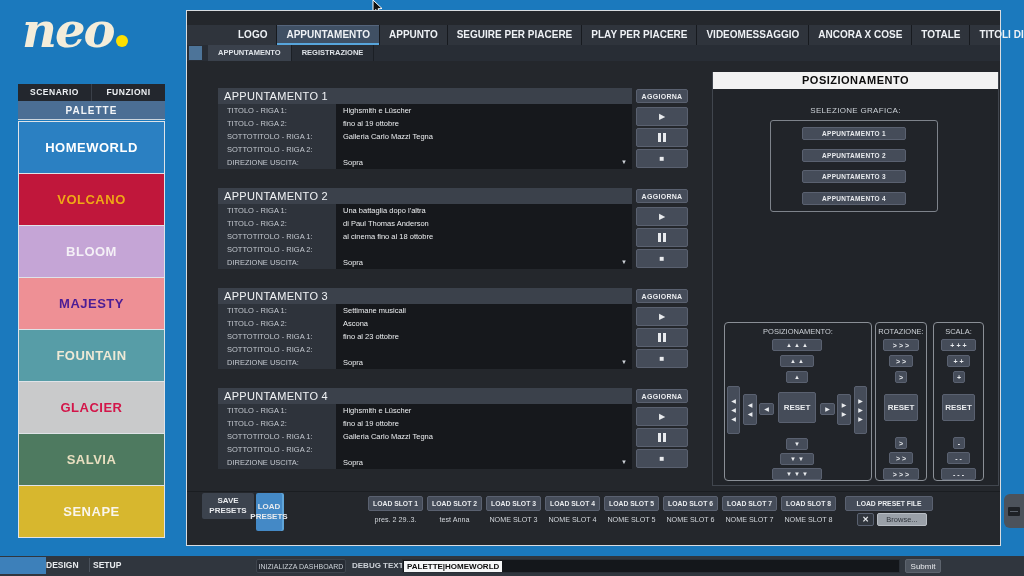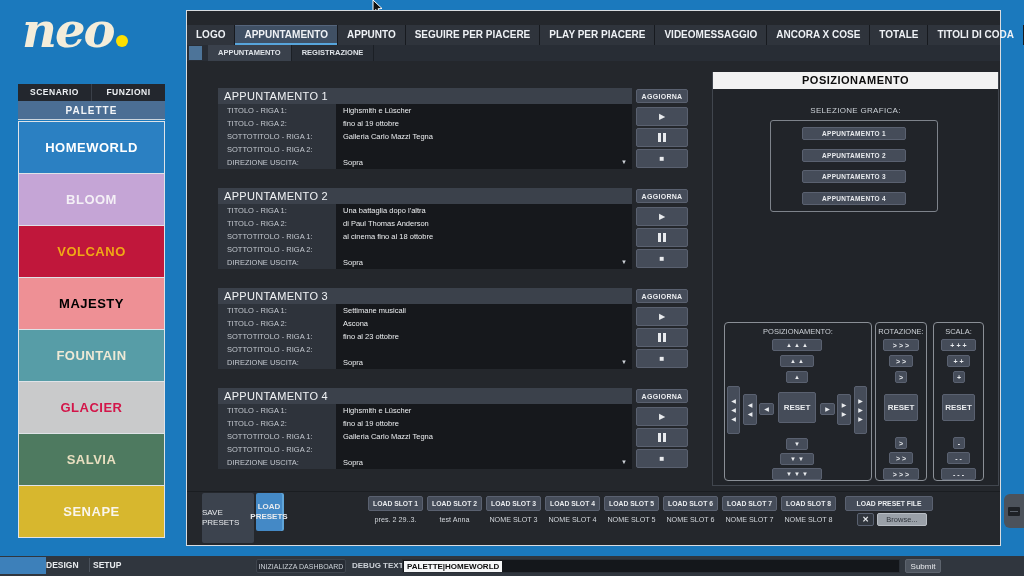--- a/index.html
+++ b/index.html
@@ -17,21 +17,21 @@
   .palette-hdr { left:18px; top:101px; width:147px; height:19px; background:#4b6e94; color:#f2f5f8;
                  font-size:10px; font-weight:bold; text-align:center; line-height:19px; letter-spacing:1px;
                  border-bottom:1px solid #cdd6de; }
   .palette { left:18px; top:121px; width:147px; border:1px solid #dfe3e8; background:#dfe3e8;
              display:flex; flex-direction:column; gap:1px; }
   .pal-btn { height:51px; display:flex; align-items:center; justify-content:center;
              font-size:13px; font-weight:bold; letter-spacing:.5px; }
 
   
   .main-panel { left:186px; top:10px; width:815px; height:536px; background:#24272c; border:1px solid #d8dce0; }
-  .tabstrip { left:187px; top:25px; width:813px; height:20px; background:#2f343c; display:flex; }
+  .tabstrip { left:187px; top:25px; width:813px; height:20px; background:#2f343c; display:flex;padding-left:42px; }
   .tab { padding:0 9px; line-height:20px; font-size:10px; font-weight:bold; color:#eef1f5;
          border-right:1px solid #171a1f; white-space:nowrap; }
   .tab.active { background:#405064; box-shadow:inset 0 -2px 0 #57a5dc, inset 0 1px 0 #55657c; }
   .subtabstrip { left:187px; top:45px; width:813px; height:16px; background:#282d35; display:flex; align-items:center; }
   .subtab-ind { width:13px; height:14px; background:#4d7499; margin:0 6px 0 2px; }
   .subtab { padding:0 10px; line-height:16px; font-size:7.5px; font-weight:bold; color:#dfe3e8;
             border-right:1px solid #1b1f25; white-space:nowrap; }
   .subtab.active { background:#3a414c; }
 
   
@@ -59,22 +59,22 @@
   .sel-btn { position:absolute; left:802px; width:104px; height:13px; font-size:6.5px; font-weight:bold; letter-spacing:.3px; }
   .ctl-box { border:1px solid #8a8f96; border-radius:4px; }
   .ctl-title { position:absolute; width:100%; text-align:center; font-size:7.5px; color:#ccd1d7; }
   .pad-btn { font-size:6px; gap:2px; }
   .pad-btn span { line-height:1; }
   .vstack { flex-direction:column; gap:3px; }
   .reset-btn { font-size:8px; font-weight:bold; }
 
   
   .presets-divider { left:187px; top:491px; width:813px; height:1px; background:#1a1d21; }
-  .save-presets { left:202px; top:493px; width:52px; height:50px; font-size:8px; font-weight:normal;
-                  line-height:1.3; border:none; background:#3c434e; }
+  .save-presets { left:202px; top:493px; width:52px; height:26px; font-size:8px; font-weight:bold;
+                  text-align:center; line-height:1.3; border:none; background:#3c434e; }
   .load-presets { left:256px; top:493px; width:26px; height:38px; font-size:8px; font-weight:bold;
                   text-align:center; line-height:1.3; border:none; background:#4489c6; box-shadow:2px 0 0 #5fa4d8; }
   .slot-btn { position:absolute; top:496px; width:55px; height:15px; font-size:6.8px; font-weight:bold; }
   .slot-name { position:absolute; top:514px; width:55px; height:11px; font-size:7.2px; color:#d3d7dc;
                text-align:center; line-height:11px; white-space:nowrap; }
   .load-file { left:845px; top:496px; width:88px; height:15px; font-size:6.8px; font-weight:bold; }
   .clear-btn { left:857px; top:513px; width:17px; height:13px; font-size:8px; font-weight:bold; background:#30353d; }
   .browse-btn { left:877px; top:513px; width:50px; height:13px; font-size:7.5px; background:#9aa0a8;
                 color:#30353c; border:1px solid #b8bdc4; }
 
@@ -111,23 +111,23 @@
 <div class="abs logo"><span>neo</span><span class="logo-dot"></span></div>
 
 <div class="abs side-tabs">
   <div class="side-tab">SCENARIO</div>
   <div class="side-tab">FUNZIONI</div>
 </div>
 <div class="abs palette-hdr">PALETTE</div>
 
 <div class="abs palette">
   <div class="pal-btn" style="background: rgb(43, 128, 194); color: rgb(255, 255, 255);">HOMEWORLD</div>
+  <div class="pal-btn" style="background: rgb(192, 23, 59); color: rgb(240, 168, 22);">VOLCANO</div>
   <div class="pal-btn" style="background: rgb(197, 165, 214); color: rgb(244, 240, 246);">BLOOM</div>
-  <div class="pal-btn" style="background: rgb(192, 23, 59); color: rgb(240, 168, 22);">VOLCANO</div>
-  <div class="pal-btn" style="background: rgb(238, 144, 149); color: #000000;">MAJESTY</div>
+  <div class="pal-btn" style="background: rgb(238, 144, 149); color: #4c1d95;">MAJESTY</div>
   <div class="pal-btn" style="background: rgb(87, 157, 167); color: rgb(239, 233, 214);">FOUNTAIN</div>
   <div class="pal-btn" style="background: rgb(201, 202, 203); color: rgb(211, 21, 73);">GLACIER</div>
   <div class="pal-btn" style="background: rgb(78, 122, 96); color: rgb(233, 223, 192);">SALVIA</div>
   <div class="pal-btn" style="background: rgb(215, 183, 46); color: rgb(249, 245, 236);">SENAPE</div>
 </div>
 
 <div class="abs main-panel"></div>
 
 <div class="abs tabstrip">
   <div class="tab">LOGO</div>

